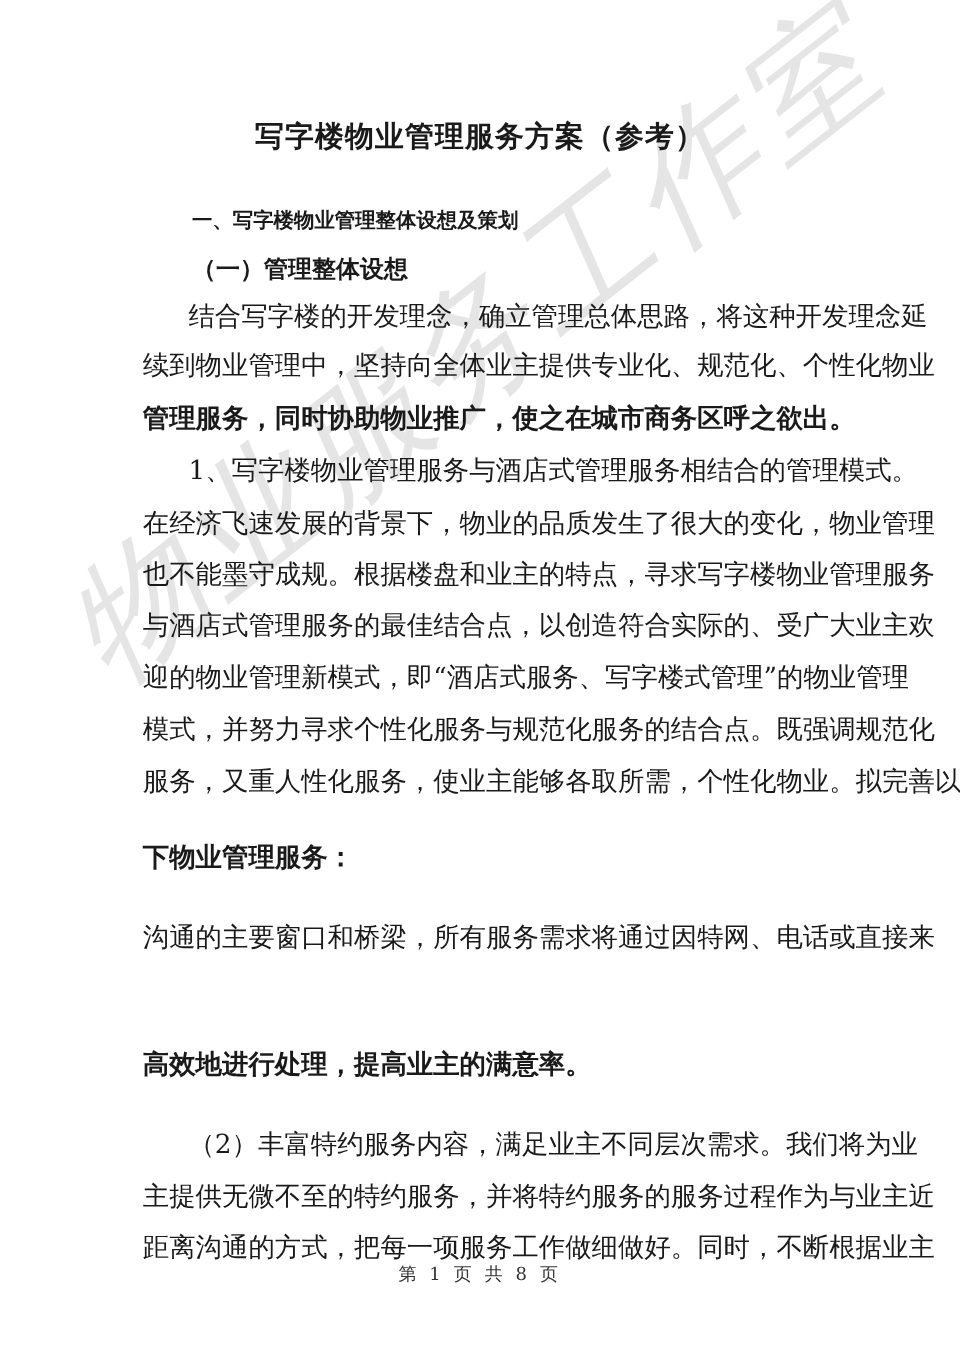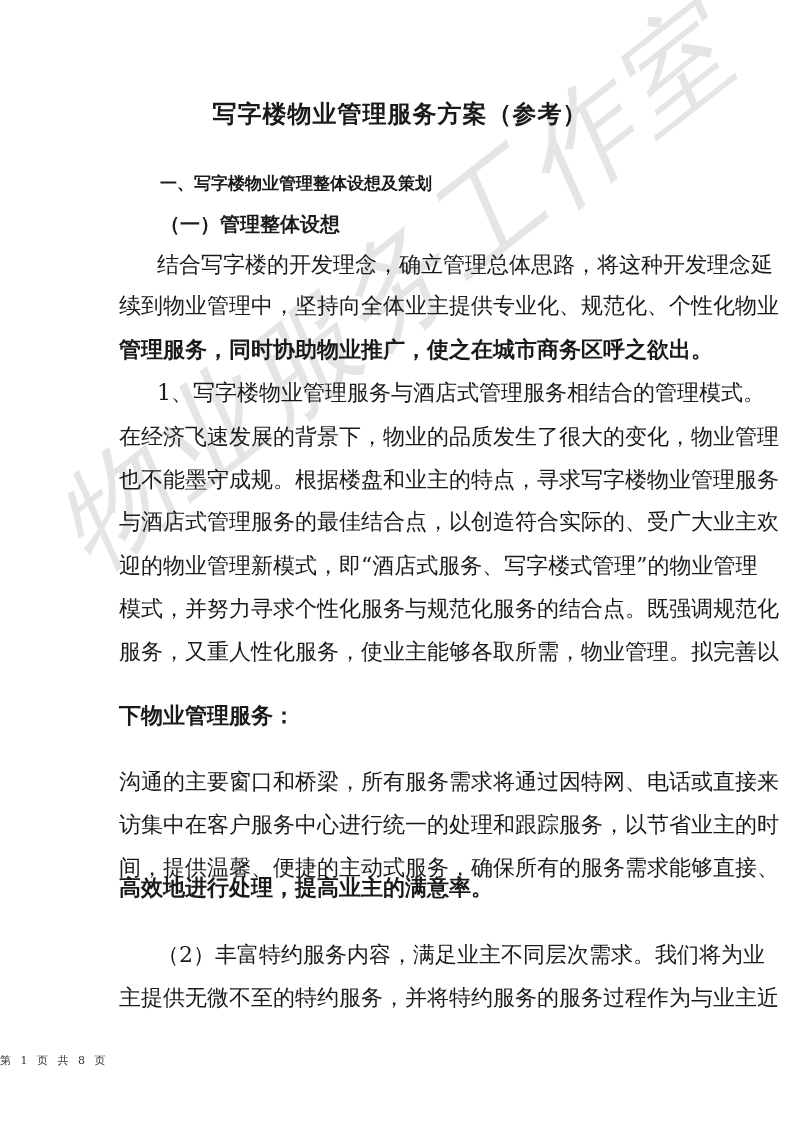--- a/index.html
+++ b/index.html
@@ -11,22 +11,22 @@
       font-family: "DejaVu Serif", serif; font-size: 112px; color: rgba(160,160,160,0.28);
       letter-spacing: 6px; white-space: nowrap; pointer-events: none; font-style: italic; z-index: 0; }
     .title { position: absolute; top: 98px; left: 0; width: 800px; text-align: center;
       font-size: 24px; font-weight: bold; letter-spacing: 1px; z-index: 1; }
     .h1 { position: absolute; top: 172px; left: 160px; font-size: 17px; font-weight: bold; z-index: 1; }
     .h2 { position: absolute; top: 211px; left: 160px; font-size: 20px; font-weight: bold; z-index: 1; }
     .line { position: absolute; left: 119px; width: 562px; font-size: 22px; white-space: nowrap;
       text-align: justify; text-align-last: justify; z-index: 1; line-height: 22px; }
     .line.first { padding-left: 38px; width: 524px; }
     .line.last { text-align-last: left; font-weight: bold; }
-    .footer { position: absolute; top: 1051px; left: 0; width: 800px; text-align: left;
-      font-size: 11px; color: #333; letter-spacing: 3px; z-index: 1; }
+    .footer { position: absolute; top: 1051px; left: 0; width: 800px; text-align: center;
+      font-size: 15px; color: #333; letter-spacing: 3px; z-index: 1; }
   </style>
 </head>
 <body>
 
 <div class="page">
   <div class="watermark">物业服务工作室</div>
 
   <div class="title">写字楼物业管理服务方案（参考）</div>
   <div class="h1">一、写字楼物业管理整体设想及策划</div>
   <div class="h2">（一）管理整体设想</div>
@@ -34,25 +34,24 @@
   <div class="line first" style="top:254px">结合写字楼的开发理念，确立管理总体思路，将这种开发理念延</div>
   <div class="line" style="top:295px">续到物业管理中，坚持向全体业主提供专业化、规范化、个性化物业</div>
   <div class="line last" style="top:338px">管理服务，同时协助物业推广，使之在城市商务区呼之欲出。</div>
 
   <div class="line first" style="top:382px">1、写字楼物业管理服务与酒店式管理服务相结合的管理模式。</div>
   <div class="line" style="top:426px">在经济飞速发展的背景下，物业的品质发生了很大的变化，物业管理</div>
   <div class="line" style="top:469px">也不能墨守成规。根据楼盘和业主的特点，寻求写字楼物业管理服务</div>
   <div class="line" style="top:511px">与酒店式管理服务的最佳结合点，以创造符合实际的、受广大业主欢</div>
   <div class="line" style="top:555px">迎的物业管理新模式，即“酒店式服务、写字楼式管理”的物业管理</div>
   <div class="line" style="top:598px">模式，并努力寻求个性化服务与规范化服务的结合点。既强调规范化</div>
-  <div class="line" style="top:641px">服务，又重人性化服务，使业主能够各取所需，物业管理。拟完善以</div>
+  <div class="line" style="top:641px">服务，又重人性化服务，使业主能够各取所需，个性化物业。拟完善以</div>
   <div class="line last" style="top:704px">下物业管理服务：</div>
 
   <div class="line" style="top:771px">沟通的主要窗口和桥梁，所有服务需求将通过因特网、电话或直接来</div>
-  <div class="line" style="top:814px">访集中在客户服务中心进行统一的处理和跟踪服务，以节省业主的时</div>
-  <div class="line" style="top:857px">间，提供温馨、便捷的主动式服务，确保所有的服务需求能够直接、</div>
   <div class="line last" style="top:876px">高效地进行处理，提高业主的满意率。</div>
 
   <div class="line first" style="top:944px">（2）丰富特约服务内容，满足业主不同层次需求。我们将为业</div>
   <div class="line" style="top:987px">主提供无微不至的特约服务，并将特约服务的服务过程作为与业主近</div>
+  <div class="line" style="top:1030px">距离沟通的方式，把每一项服务工作做细做好。同时，不断根据业主</div>
 
   <div class="footer" style="top:1053px">第 1 页 共 8 页</div>
 </div>
 
 </body></html>

